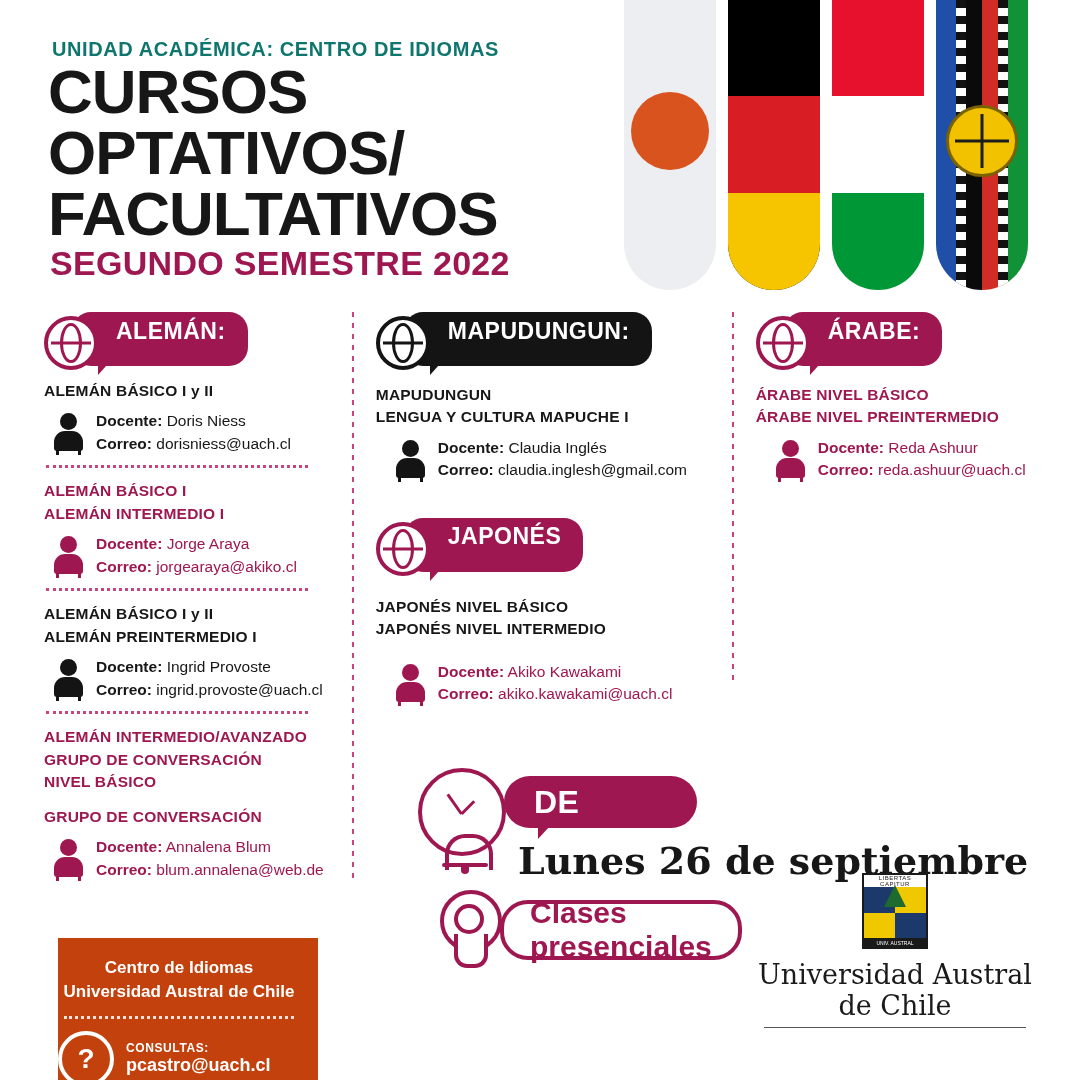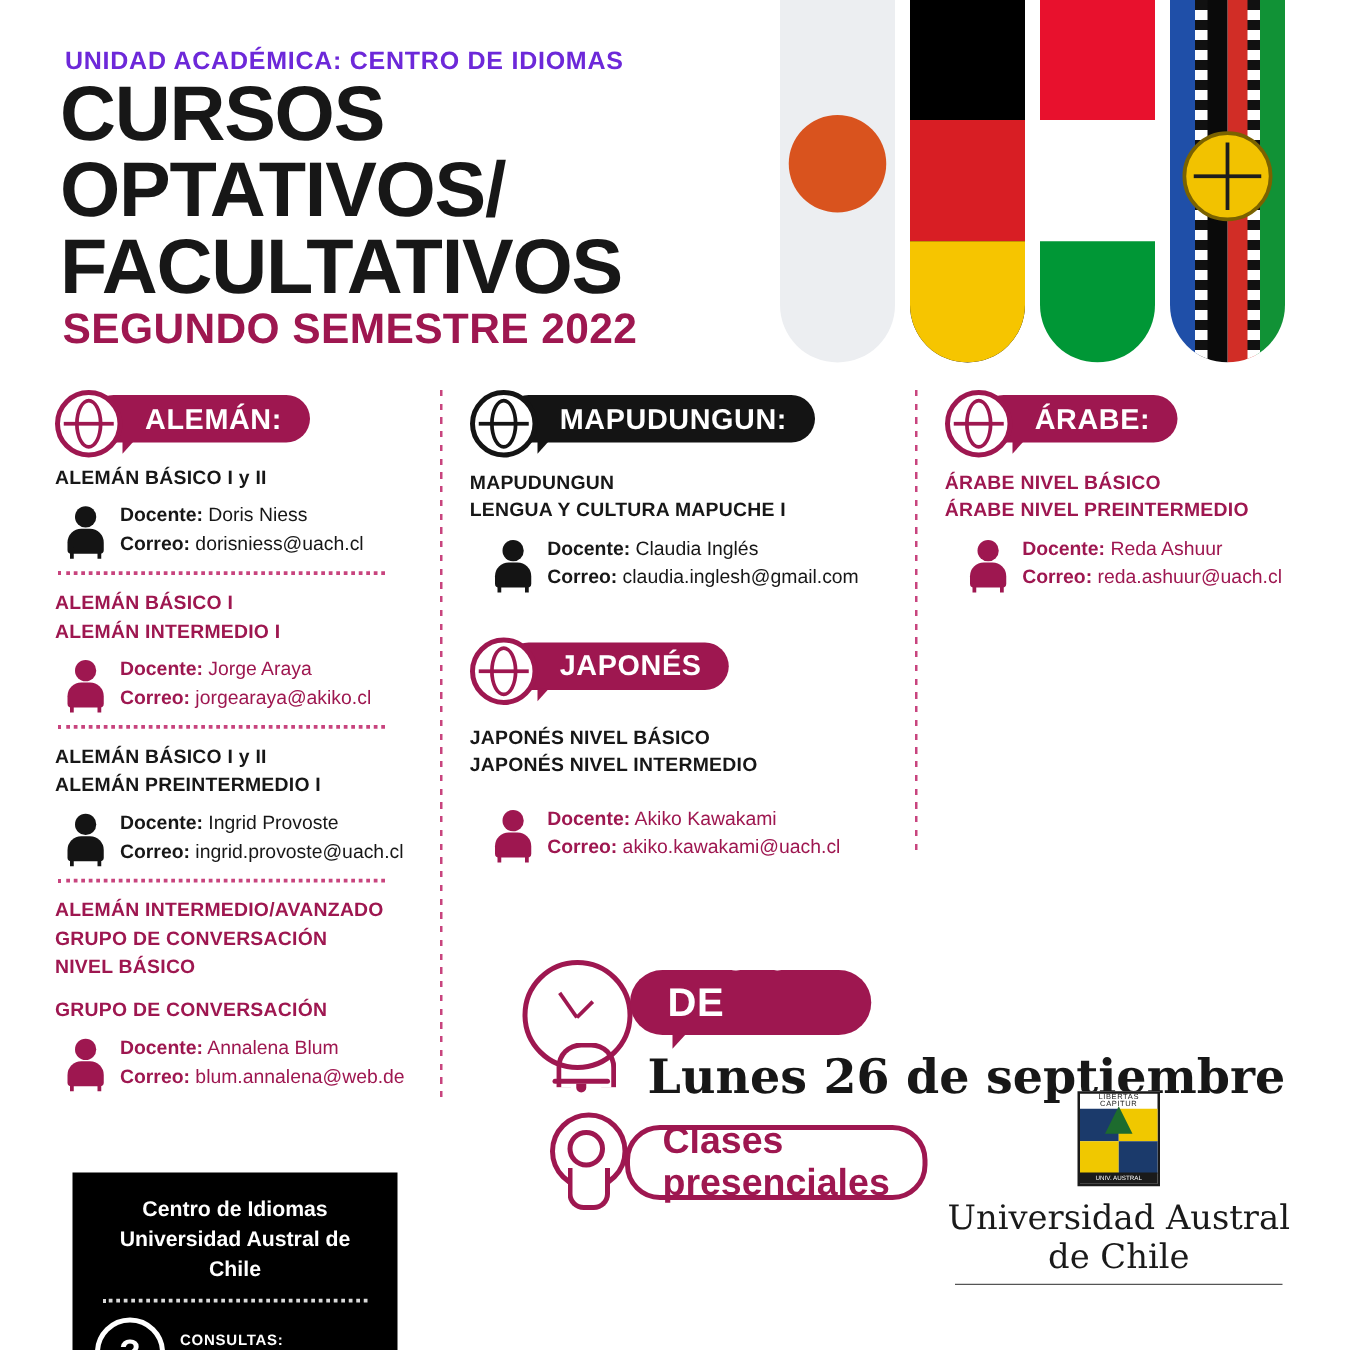--- a/index.html
+++ b/index.html
@@ -37,40 +37,40 @@
      width:66px;height:66px;border-radius:50%;background:#f2c200;border:3px solid #7a6200;z-index:3;}
   .flag.map .emblem:before{content:"";position:absolute;top:50%;left:6px;right:6px;height:3px;
      background:#1d1d1d;transform:translateY(-50%);}
   .flag.map .emblem:after{content:"";position:absolute;left:50%;top:6px;bottom:6px;width:3px;
      background:#1d1d1d;transform:translateX(-50%);}
   .flag.map .stripe-dots{position:absolute;top:0;bottom:0;width:10px;background:
      repeating-linear-gradient(to bottom,#111 0 8px,#fff 8px 16px);z-index:2;}
   .flag.map .sd-l{left:20px;} .flag.map .sd-r{right:20px;}
 
   
-  .unidad{position:absolute;left:52px;top:38px;color:#6d28d9;font-size:20px;
+  .unidad{position:absolute;left:52px;top:38px;color:#0f766e;font-size:20px;
      font-weight:bold;letter-spacing:.6px;}
   .title{position:absolute;left:48px;top:62px;font-size:62px;line-height:.98;
      font-weight:bold;letter-spacing:-1px;color:#171717;}
   .title div{white-space:nowrap;}
   .semestre{position:absolute;left:50px;top:244px;color:#9e1750;font-size:34px;
      font-weight:bold;letter-spacing:.3px;}
 
   
   .cols{position:absolute;top:312px;left:44px;width:1000px;display:flex;}
   .col{position:relative;}
   .col1{width:312px;}
   .col2{width:360px;padding-left:32px;}
   .col3{width:300px;padding-left:34px;}
   .vsep{position:absolute;top:0;width:2px;
      background:repeating-linear-gradient(to bottom,#c8447e 0 5px,transparent 5px 11px);}
 
   
   .pill{display:inline-flex;align-items:center;height:38px;border-radius:19px;
-     padding:0 22px 0 44px;color:#fff;font-weight:bold;font-size:23px;letter-spacing:.5px;
+     padding:0 22px 16px 44px;color:#fff;font-weight:bold;font-size:23px;letter-spacing:.5px;
      position:relative;}
   .pill.magenta{background:#9e1750;}
   .pill.dark{background:#141414;text-align:right;}
   .pill:after{content:"";position:absolute;left:26px;bottom:-9px;border-width:10px 9px 0 0;
      border-style:solid;border-color:transparent;}
   .pill.magenta:after{border-top-color:#9e1750;}
   .pill.dark:after{border-top-color:#141414;}
   .globe-wrap{position:relative;display:inline-block;}
   .globe-wrap .ring{position:absolute;left:0;top:0;width:46px;height:46px;border-radius:50%;
      border:4px solid #9e1750;background:#fff;}
@@ -134,22 +134,22 @@
   .pinIcon .tail{position:absolute;left:16px;top:44px;width:26px;height:30px;
      border-left:4px solid #9e1750;border-right:4px solid #9e1750;border-bottom:4px solid #9e1750;
      border-radius:0 0 13px 13px;background:#fff;}
   .pinIcon .inner{position:absolute;left:16px;top:14px;width:22px;height:22px;border-radius:50%;
      border:4px solid #9e1750;}
   .pres-pill{position:absolute;left:62px;top:10px;background:#fff;border:4px solid #9e1750;
      color:#9e1750;border-radius:28px;height:52px;display:flex;align-items:center;padding:0 26px;
      font-size:30px;font-weight:bold;}
 
   
-  .footbox{position:absolute;left:58px;top:938px;width:260px;height:142px;background:#000000;
-     color:#fff;padding:18px 18px 0 18px;box-sizing:border-box;}
+  .footbox{position:absolute;left:58px;top:938px;width:260px;height:142px;background:#c2410c;
+     color:#fff;padding:18px 18px 0 0;box-sizing:border-box;}
   .footbox .t1{text-align:center;font-weight:bold;font-size:17px;line-height:1.4;}
   .footbox .dots{border-top:3px dotted rgba(255,255,255,.85);margin:12px 6px;}
   .footrow{display:flex;align-items:center;}
   .qmark{width:48px;height:48px;border-radius:50%;border:4px solid #fff;color:#fff;
      display:flex;align-items:center;justify-content:center;font-size:28px;font-weight:bold;
      position:relative;flex:none;margin-right:12px;}
   .qmark:after{content:"";position:absolute;left:6px;bottom:-8px;
      border-width:10px 9px 0 0;border-style:solid;border-color:#fff transparent transparent transparent;}
   .consultas{font-size:12px;font-weight:bold;letter-spacing:.6px;}
   .mail{font-size:18px;font-weight:bold;}

